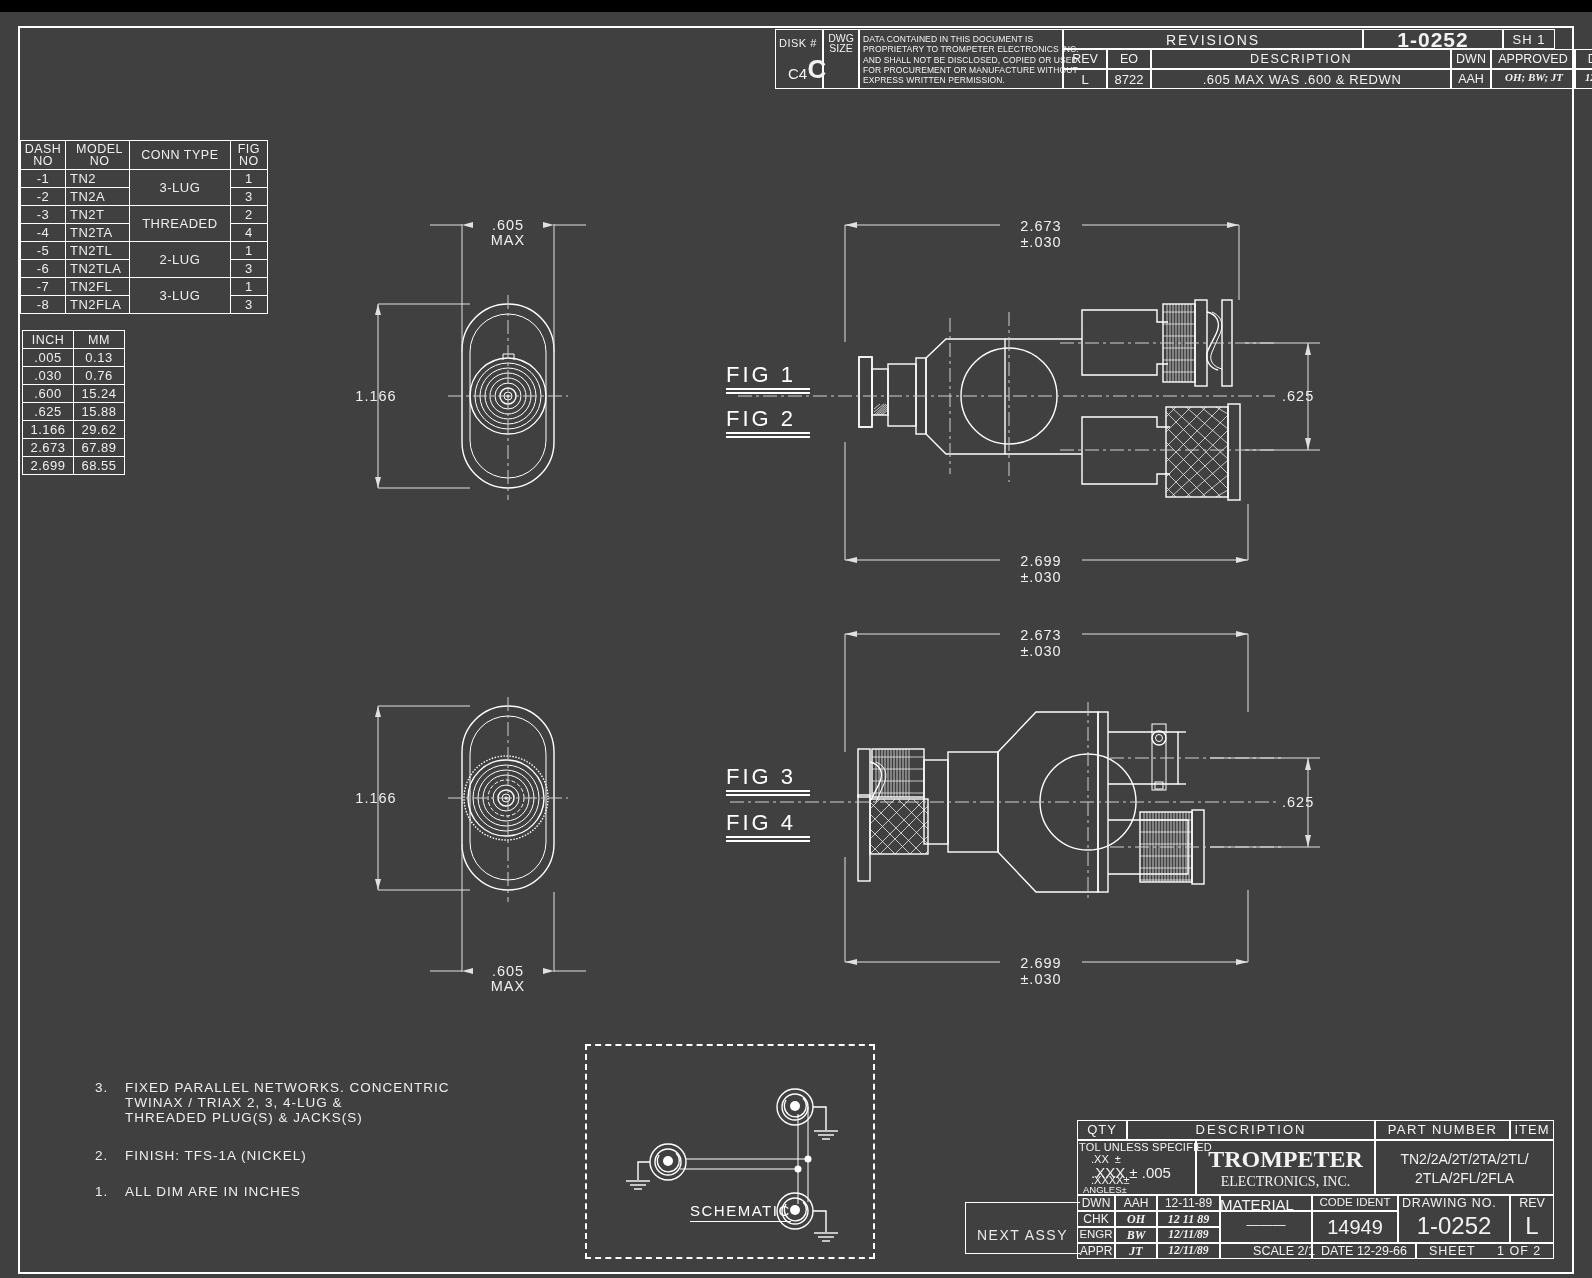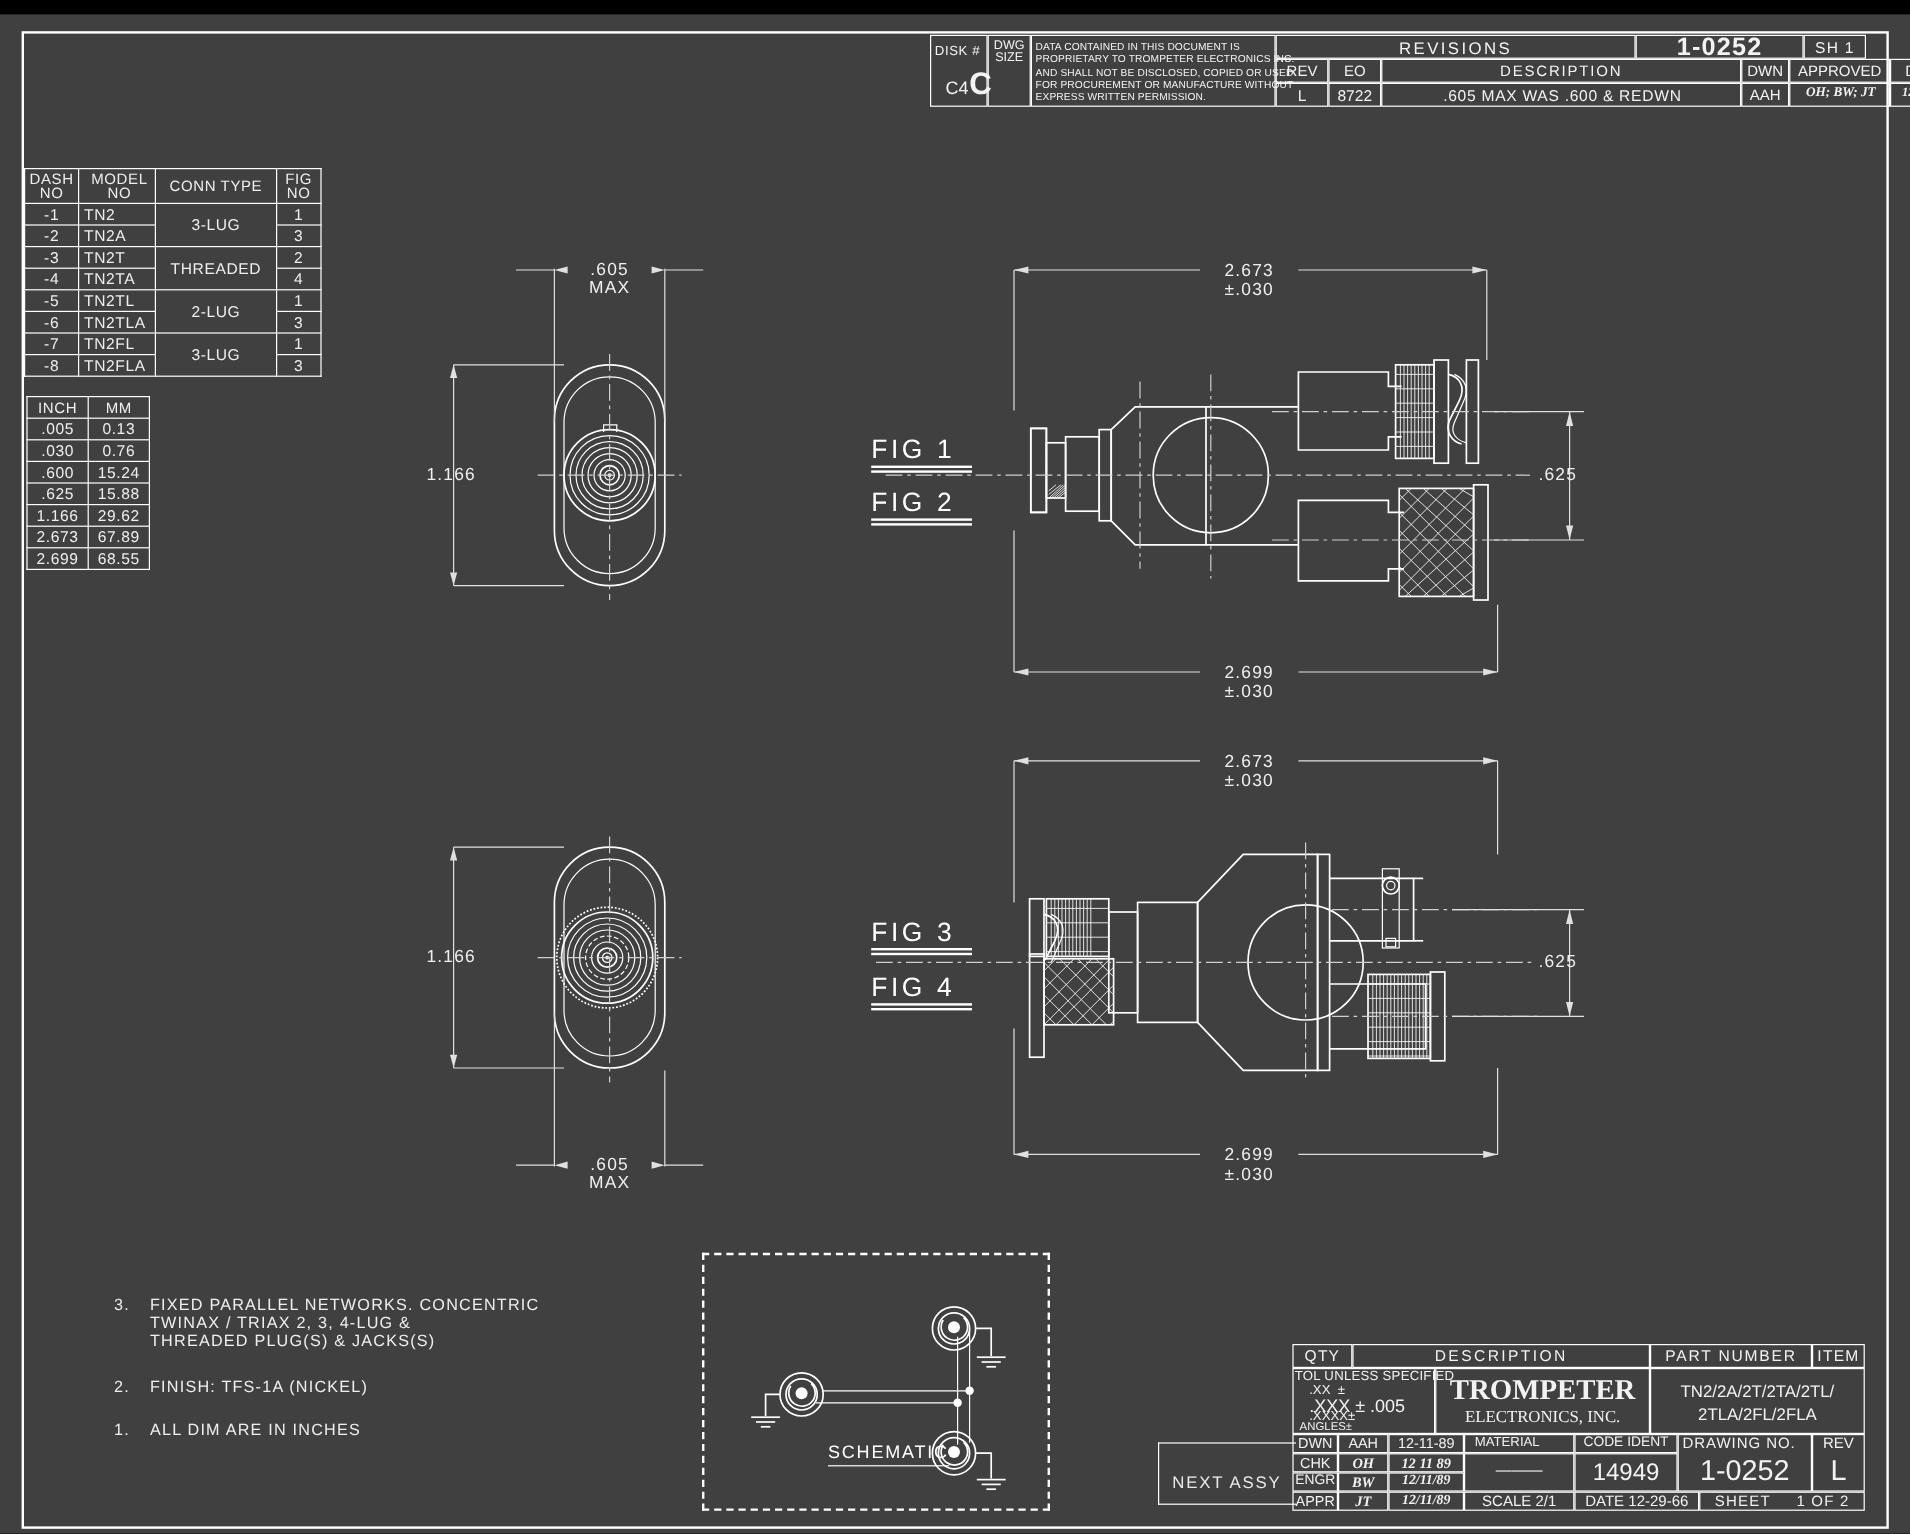--- a/index.html
+++ b/index.html
@@ -707,39 +707,39 @@
     <div class="t handwrite" style="left:80px;top:108px;width:63px;text-align:center;font-size:11.5px;">12/11/89</div>
 
     <div class="c" style="left:0;top:123px;width:38px;height:16px;"></div>
     <div class="t" style="left:0;top:124px;width:38px;text-align:center;font-size:12px;">APPR</div>
     <div class="c" style="left:38px;top:123px;width:42px;height:16px;"></div>
     <div class="t handwrite" style="left:38px;top:124px;width:42px;text-align:center;font-size:12px;">JT</div>
     <div class="c" style="left:80px;top:123px;width:63px;height:16px;"></div>
     <div class="t handwrite" style="left:80px;top:124px;width:63px;text-align:center;font-size:11.5px;">12/11/89</div>
 
     <div class="c" style="left:143px;top:75px;width:92px;height:16px;"></div>
-    <div class="t" style="left:143px;top:76px;width:72px;text-align:center;font-size:11px;">MATERIAL</div>
+    <div class="t" style="left:143px;top:76px;width:72px;text-align:center;font-size:15px;">MATERIAL</div>
     <div class="c" style="left:143px;top:91px;width:92px;height:32px;"></div>
     <div class="t" style="left:143px;top:97px;width:92px;text-align:center;font-size:13px;">———</div>
 
     <div class="c" style="left:235px;top:75px;width:86px;height:16px;"></div>
     <div class="t" style="left:235px;top:76px;width:86px;text-align:center;font-size:11.5px;">CODE IDENT</div>
     <div class="c" style="left:235px;top:91px;width:86px;height:32px;"></div>
     <div class="t" style="left:235px;top:96px;width:86px;text-align:center;font-size:20px;">14949</div>
 
     <div class="c" style="left:321px;top:75px;width:112px;height:48px;"></div>
     <div class="t" style="left:325px;top:76px;font-size:12.5px;letter-spacing:0.8px;">DRAWING NO.</div>
     <div class="t" style="left:321px;top:92px;width:112px;text-align:center;font-size:24px;letter-spacing:0px;">1-0252</div>
 
     <div class="c" style="left:433px;top:75px;width:44px;height:48px;"></div>
     <div class="t" style="left:433px;top:76px;width:44px;text-align:center;font-size:12.5px;">REV</div>
     <div class="t" style="left:433px;top:92px;width:44px;text-align:center;font-size:24px;">L</div>
 
     <div class="c" style="left:143px;top:123px;width:92px;height:16px;"></div>
-    <div class="t" style="left:143px;top:124px;width:92px;text-align:center;font-size:12.5px;">SCALE 2/1</div>
+    <div class="t" style="left:143px;top:124px;width:92px;text-align:center;font-size:12.5px;padding-left:18px;">SCALE 2/1</div>
 
     <div class="c" style="left:235px;top:123px;width:104px;height:16px;"></div>
     <div class="t" style="left:235px;top:124px;width:104px;text-align:center;font-size:12.5px;">DATE 12-29-66</div>
 
     <div class="c" style="left:339px;top:123px;width:138px;height:16px;"></div>
     <div class="t" style="left:352px;top:124px;font-size:12.5px;letter-spacing:1px;">SHEET</div>
     <div class="t" style="left:420px;top:124px;font-size:12.5px;letter-spacing:1px;">1 OF 2</div>
   </div>
 
 </div>

